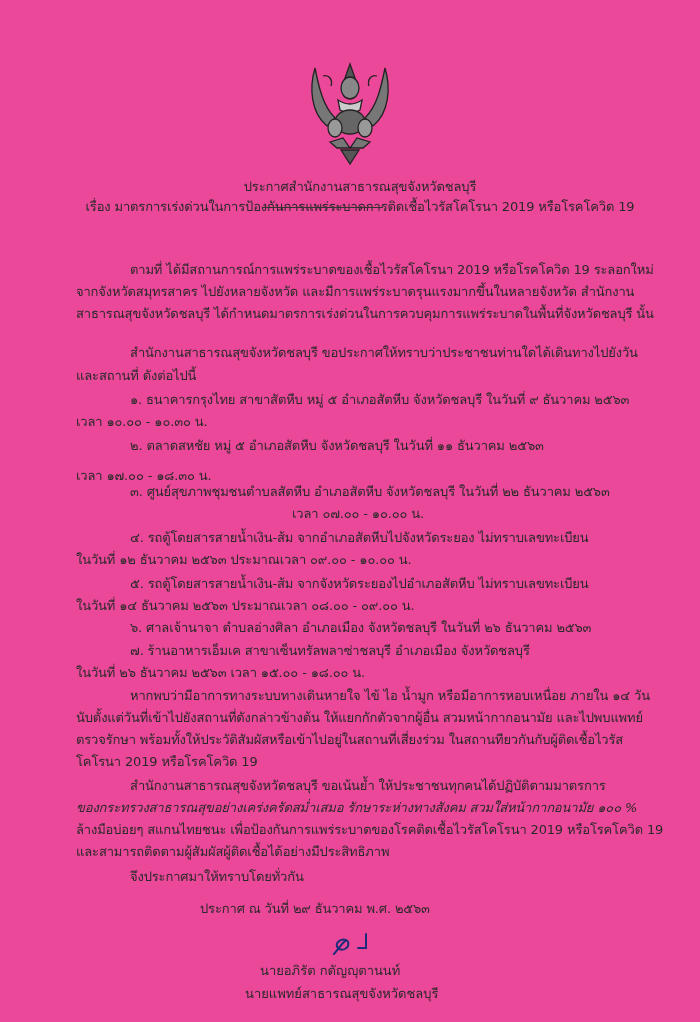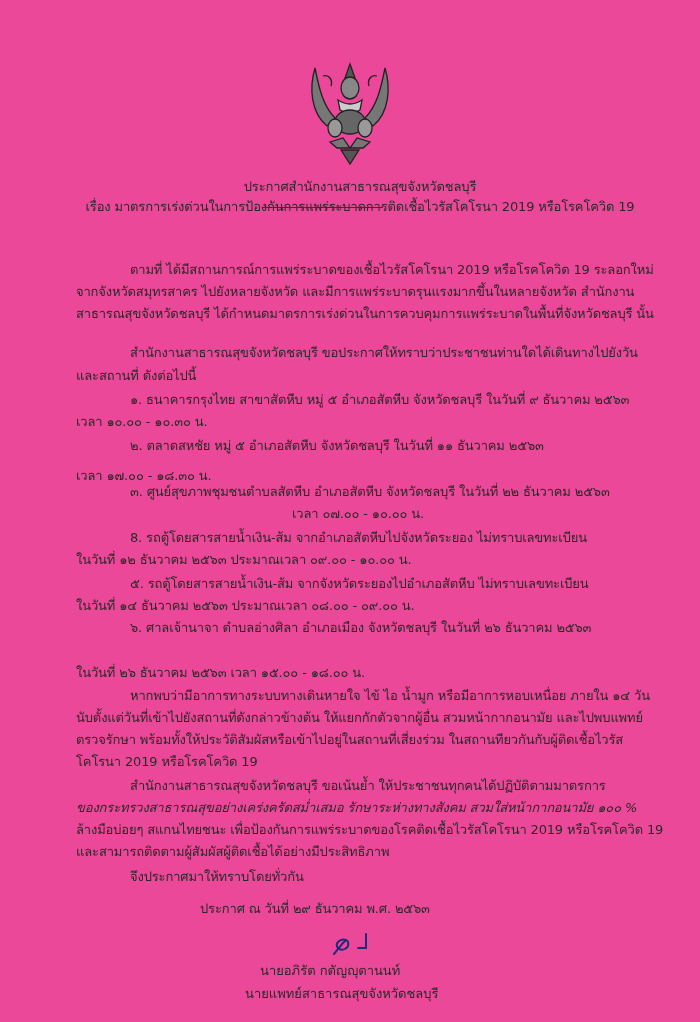--- a/index.html
+++ b/index.html
@@ -56,25 +56,26 @@
 
   <div class="line indent" style="top:342px;">สำนักงานสาธารณสุขจังหวัดชลบุรี ขอประกาศให้ทราบว่าประชาชนท่านใดได้เดินทางไปยังวัน</div>
   <div class="line" style="top:365px;">และสถานที่ ดังต่อไปนี้</div>
 
   <div class="line indent" style="top:389px;">๑. ธนาคารกรุงไทย สาขาสัตหีบ หมู่ ๕ อำเภอสัตหีบ จังหวัดชลบุรี ในวันที่ ๙ ธันวาคม ๒๕๖๓</div>
   <div class="line" style="top:411px;">เวลา ๑๐.๐๐ - ๑๐.๓๐ น.</div>
   <div class="line indent" style="top:435px;">๒. ตลาดสหชัย หมู่ ๕ อำเภอสัตหีบ จังหวัดชลบุรี ในวันที่ ๑๑ ธันวาคม ๒๕๖๓</div>
   <div class="line" style="top:457px;margin-top:8px;">เวลา ๑๗.๐๐ - ๑๘.๓๐ น.</div>
   <div class="line indent" style="top:481px;">๓. ศูนย์สุขภาพชุมชนตำบลสัตหีบ อำเภอสัตหีบ จังหวัดชลบุรี ในวันที่ ๒๒ ธันวาคม ๒๕๖๓</div>
   <div class="line" style="top:503px;text-align:center;">เวลา ๐๗.๐๐ - ๑๐.๐๐ น.</div>
-  <div class="line indent" style="top:527px;">8. รถตู้โดยสารสายน้ำเงิน-ส้ม จากอำเภอสัตหีบไปจังหวัดระยอง ไม่ทราบเลขทะเบียน</div>
+  <div class="line indent" style="top:527px;">๔. รถตู้โดยสารสายน้ำเงิน-ส้ม จากอำเภอสัตหีบไปจังหวัดระยอง ไม่ทราบเลขทะเบียน</div>
   <div class="line" style="top:549px;">ในวันที่ ๑๒ ธันวาคม ๒๕๖๓ ประมาณเวลา ๐๙.๐๐ - ๑๐.๐๐ น.</div>
   <div class="line indent" style="top:573px;">๕. รถตู้โดยสารสายน้ำเงิน-ส้ม จากจังหวัดระยองไปอำเภอสัตหีบ ไม่ทราบเลขทะเบียน</div>
   <div class="line" style="top:595px;">ในวันที่ ๑๔ ธันวาคม ๒๕๖๓ ประมาณเวลา ๐๘.๐๐ - ๐๙.๐๐ น.</div>
   <div class="line indent" style="top:617px;">๖. ศาลเจ้านาจา ตำบลอ่างศิลา อำเภอเมือง จังหวัดชลบุรี ในวันที่ ๒๖ ธันวาคม ๒๕๖๓</div>
+  <div class="line indent" style="top:640px;">๗. ร้านอาหารเอ็มเค สาขาเซ็นทรัลพลาซ่าชลบุรี อำเภอเมือง จังหวัดชลบุรี</div>
   <div class="line" style="top:662px;">ในวันที่ ๒๖ ธันวาคม ๒๕๖๓ เวลา ๑๕.๐๐ - ๑๘.๐๐ น.</div>
 
   <div class="line indent" style="top:685px;">หากพบว่ามีอาการทางระบบทางเดินหายใจ ไข้ ไอ น้ำมูก หรือมีอาการหอบเหนื่อย ภายใน ๑๔ วัน</div>
   <div class="line" style="top:707px;">นับตั้งแต่วันที่เข้าไปยังสถานที่ดังกล่าวข้างต้น ให้แยกกักตัวจากผู้อื่น สวมหน้ากากอนามัย และไปพบแพทย์</div>
   <div class="line" style="top:729px;">ตรวจรักษา พร้อมทั้งให้ประวัติสัมผัสหรือเข้าไปอยู่ในสถานที่เสี่ยงร่วม ในสถานทียวกันกับผู้ติดเชื้อไวรัส</div>
   <div class="line" style="top:751px;">โคโรนา 2019 หรือโรคโควิด 19</div>
 
   <div class="line indent" style="top:775px;">สำนักงานสาธารณสุขจังหวัดชลบุรี ขอเน้นย้ำ ให้ประชาชนทุกคนได้ปฏิบัติตามมาตรการ</div>
   <div class="line" style="top:797px;font-style:italic;">ของกระทรวงสาธารณสุขอย่างเคร่งครัดสม่ำเสมอ รักษาระห่างทางสังคม สวมใส่หน้ากากอนามัย ๑๐๐ %</div>
   <div class="line" style="top:819px;">ล้างมือบ่อยๆ สแกนไทยชนะ เพื่อป้องกันการแพร่ระบาดของโรคติดเชื้อไวรัสโคโรนา 2019 หรือโรคโควิด 19</div>

